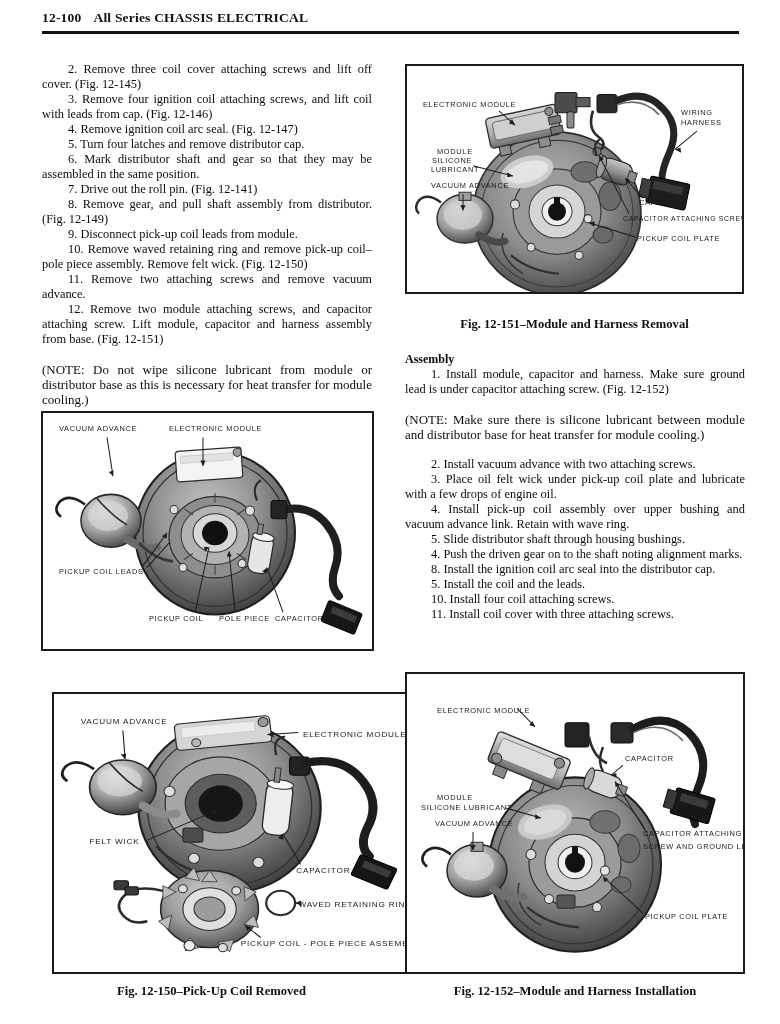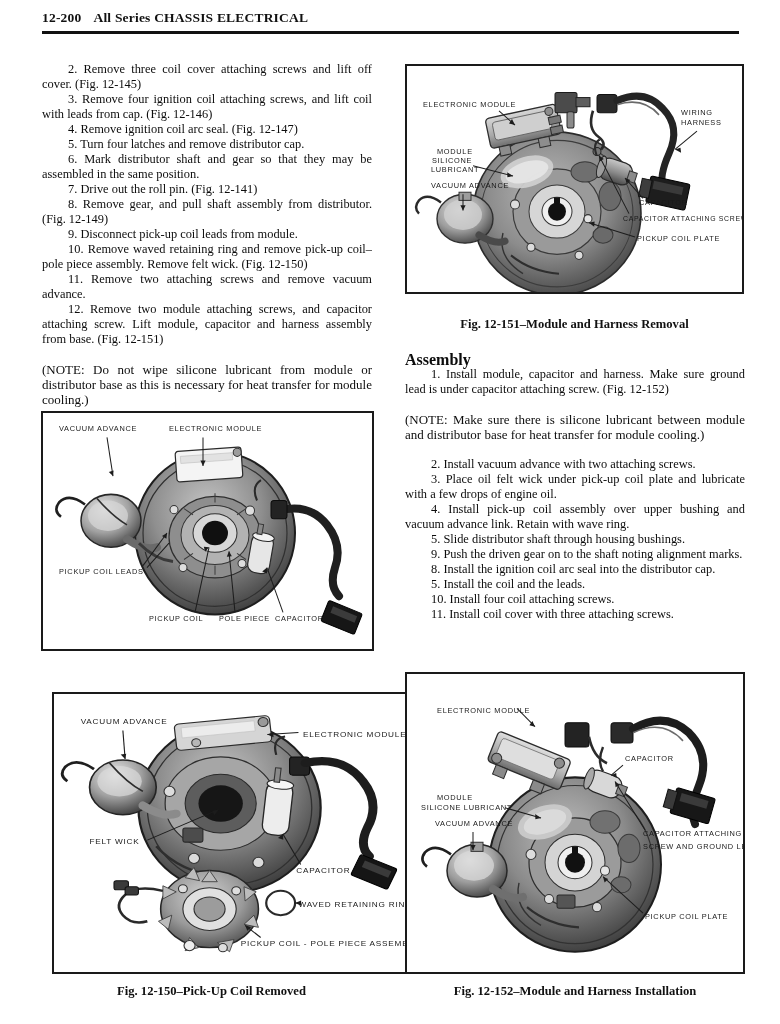--- a/index.html
+++ b/index.html
@@ -66,21 +66,21 @@
   }
   p.note {
     margin: 0;
     font-size: 13px;
     line-height: 15.0px;
     text-align: justify;
     text-indent: 0;
   }
   .gap-md { height: 15px; }
   .sect-head {
-    font-size: 16px;
+    font-size: 12px;
     font-weight: bold;
     line-height: 15px;
     margin: 0;
   }
 
   
   .figure { position: absolute; }
   .fig-frame {
     border: 2px solid #1a1a1a;
     background: #ffffff;
@@ -120,21 +120,21 @@
   #fig-152 .fig-frame { height: 298px; }
   #fig-150 .fig-frame { margin-left: 11px; width: 328px; }
   #fig-152 .fig-caption { margin-top: 10px; font-family: Liberation Serif, serif; }
   #fig-150 .fig-caption { margin-top: 10px; }
 </style>
 </head>
 <body>
 
 <div class="page-header">
   <div class="hdr-line">
-    <span class="hdr-num">12-200</span><span class="hdr-title">All Series CHASSIS ELECTRICAL</span>
+    <span class="hdr-num">12-100</span><span class="hdr-title">All Series CHASSIS ELECTRICAL</span>
   </div>
 </div>
 <div class="hdr-rule"></div>
 
 <div class="col-left">
   <p class="body">2. Remove three coil cover attaching screws and lift off cover. (Fig. 12-145)</p>
   <p class="body">3. Remove four ignition coil attaching screws, and lift coil with leads from cap. (Fig. 12-146)</p>
   <p class="body">4. Remove ignition coil arc seal. (Fig. 12-147)</p>
   <p class="body">5. Turn four latches and remove distributor cap.</p>
   <p class="body">6. Mark distributor shaft and gear so that they may be assembled in the same position.</p>
@@ -151,21 +151,21 @@
 <div class="col-right" style="top:352px;">
   <p class="sect-head">Assembly</p>
   <p class="body">1. Install module, capacitor and harness. Make sure ground lead is under capacitor attaching screw. (Fig. 12-152)</p>
   <div class="gap-md"></div>
   <p class="note">(NOTE: Make sure there is silicone lubricant between module and distributor base for heat transfer for module cooling.)</p>
   <div class="gap-md"></div>
   <p class="body">2. Install vacuum advance with two attaching screws.</p>
   <p class="body">3. Place oil felt wick under pick-up coil plate and lubricate with a few drops of engine oil.</p>
   <p class="body">4. Install pick-up coil assembly over upper bushing and vacuum advance link. Retain with wave ring.</p>
   <p class="body">5. Slide distributor shaft through housing bushings.</p>
-  <p class="body">9. Push the driven gear on to the shaft noting alignment marks.</p>
+  <p class="body">4. Push the driven gear on to the shaft noting alignment marks.</p>
   <p class="body">8. Install the ignition coil arc seal into the distributor cap.</p>
   <p class="body">5. Install the coil and the leads.</p>
   <p class="body">10. Install four coil attaching screws.</p>
   <p class="body">11. Install coil cover with three attaching screws.</p>
 </div>
 
 <div class="figure" id="fig-151">
   <div class="fig-frame">
     <div class="fig-art">
       <svg viewBox="0 0 335 222" preserveAspectRatio="none">

